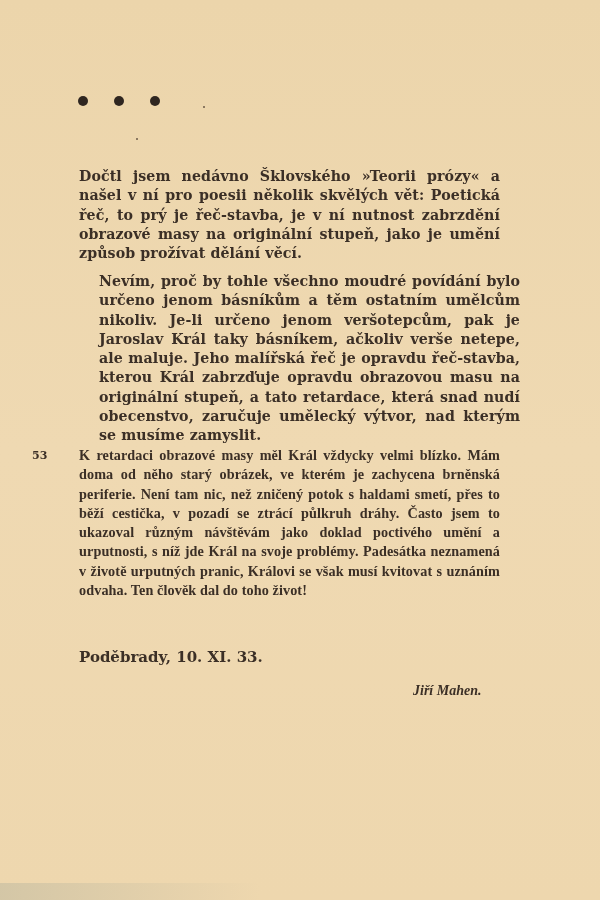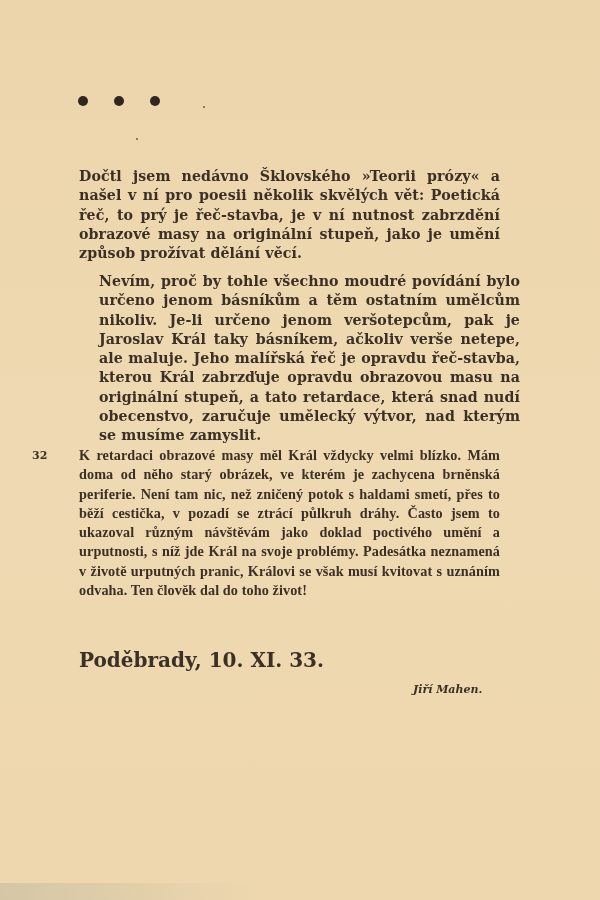--- a/index.html
+++ b/index.html
@@ -35,46 +35,46 @@
     .text p { margin:0; text-align-last:left; }
     .p1 { top:167px; }
     .p2 { top:272px;margin-left:20px; }
     .p3 { top:446px;font-family:Liberation Serif, serif; }
     .page-number {
       position:absolute; left:32px; top:449px;
       font-size:11px; font-weight:bold;
     }
     .place-date {
       position:absolute; left:79px; top:648px;
-      font-size:20px; font-weight:bold;
+      font-size:15px; font-weight:bold;
     }
     .signature {
       position:absolute; left:413px; top:683px;
-      font-size:11px; font-weight:bold; font-style:italic;
+      font-size:14px; font-weight:bold; font-style:italic;font-family:Liberation Serif, serif;
     }
   </style>
 </head>
 <body>
 
 <div class="page">
   <div class="bullets">
     <span class="bullet"></span>
     <span class="bullet"></span>
     <span class="bullet"></span>
   </div>
   <span class="speck" style="left:203px;top:106px;"></span>
   <span class="speck" style="left:136px;top:138px;"></span>
 
   <div class="text p1">
     <p>Dočtl jsem nedávno Šklovského »Teorii prózy« a našel v ní pro poesii několik skvělých vět: Poetická řeč, to prý je řeč-stavba, je v ní nutnost zabrzdění obrazové masy na originální stupeň, jako je umění způsob prožívat dělání věcí.</p>
   </div>
   <div class="text p2">
     <p>Nevím, proč by tohle všechno moudré povídání bylo určeno jenom básníkům a těm ostatním umělcům nikoliv. Je-li určeno jenom veršotepcům, pak je Jaroslav Král taky básníkem, ačkoliv verše netepe, ale maluje. Jeho malířská řeč je opravdu řeč-stavba, kterou Král zabrzďuje opravdu obrazovou masu na originální stupeň, a tato retardace, která snad nudí obecenstvo, zaručuje umělecký výtvor, nad kterým se musíme zamyslit.</p>
   </div>
-  <div class="page-number">32</div>
+  <div class="page-number">53</div>
   <div class="text p3">
     <p>K retardaci obrazové masy měl Král vždycky velmi blízko. Mám doma od něho starý obrázek, ve kterém je zachycena brněnská periferie. Není tam nic, než zničený potok s haldami smetí, přes to běží cestička, v pozadí se ztrácí půlkruh dráhy. Často jsem to ukazoval různým návštěvám jako doklad poctivého umění a urputnosti, s níž jde Král na svoje problémy. Padesátka neznamená v životě urputných pranic, Královi se však musí kvitovat s uznáním odvaha. Ten člověk dal do toho život!</p>
   </div>
 
   <div class="place-date">Poděbrady, 10. XI. 33.</div>
   <div class="signature">Jiří Mahen.</div>
 
   <div class="bottom-shadow"></div>
 </div>
 

